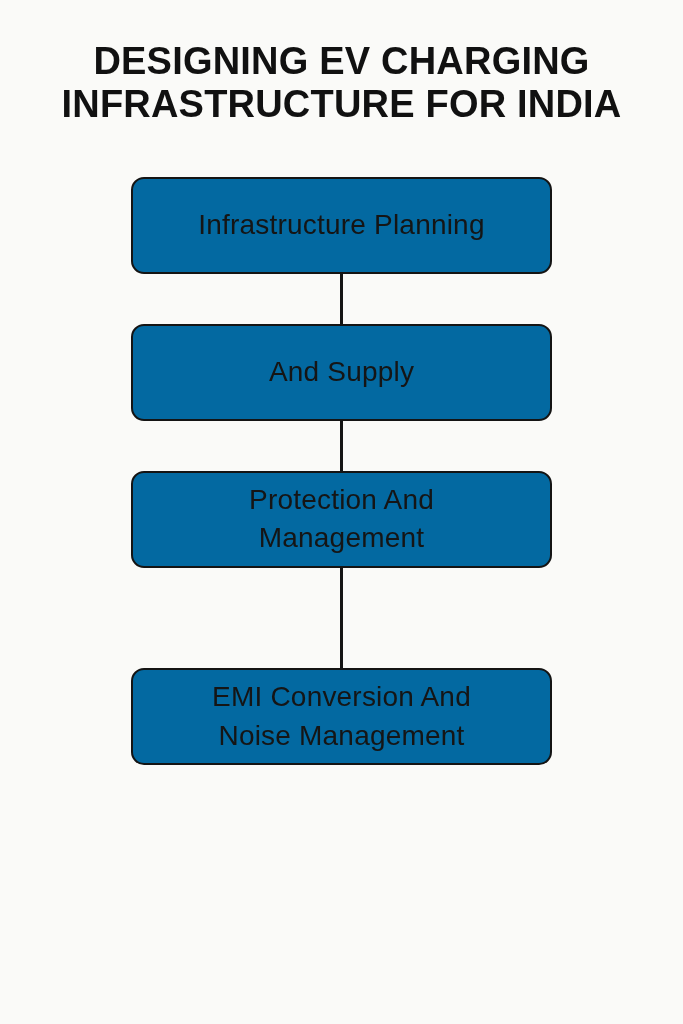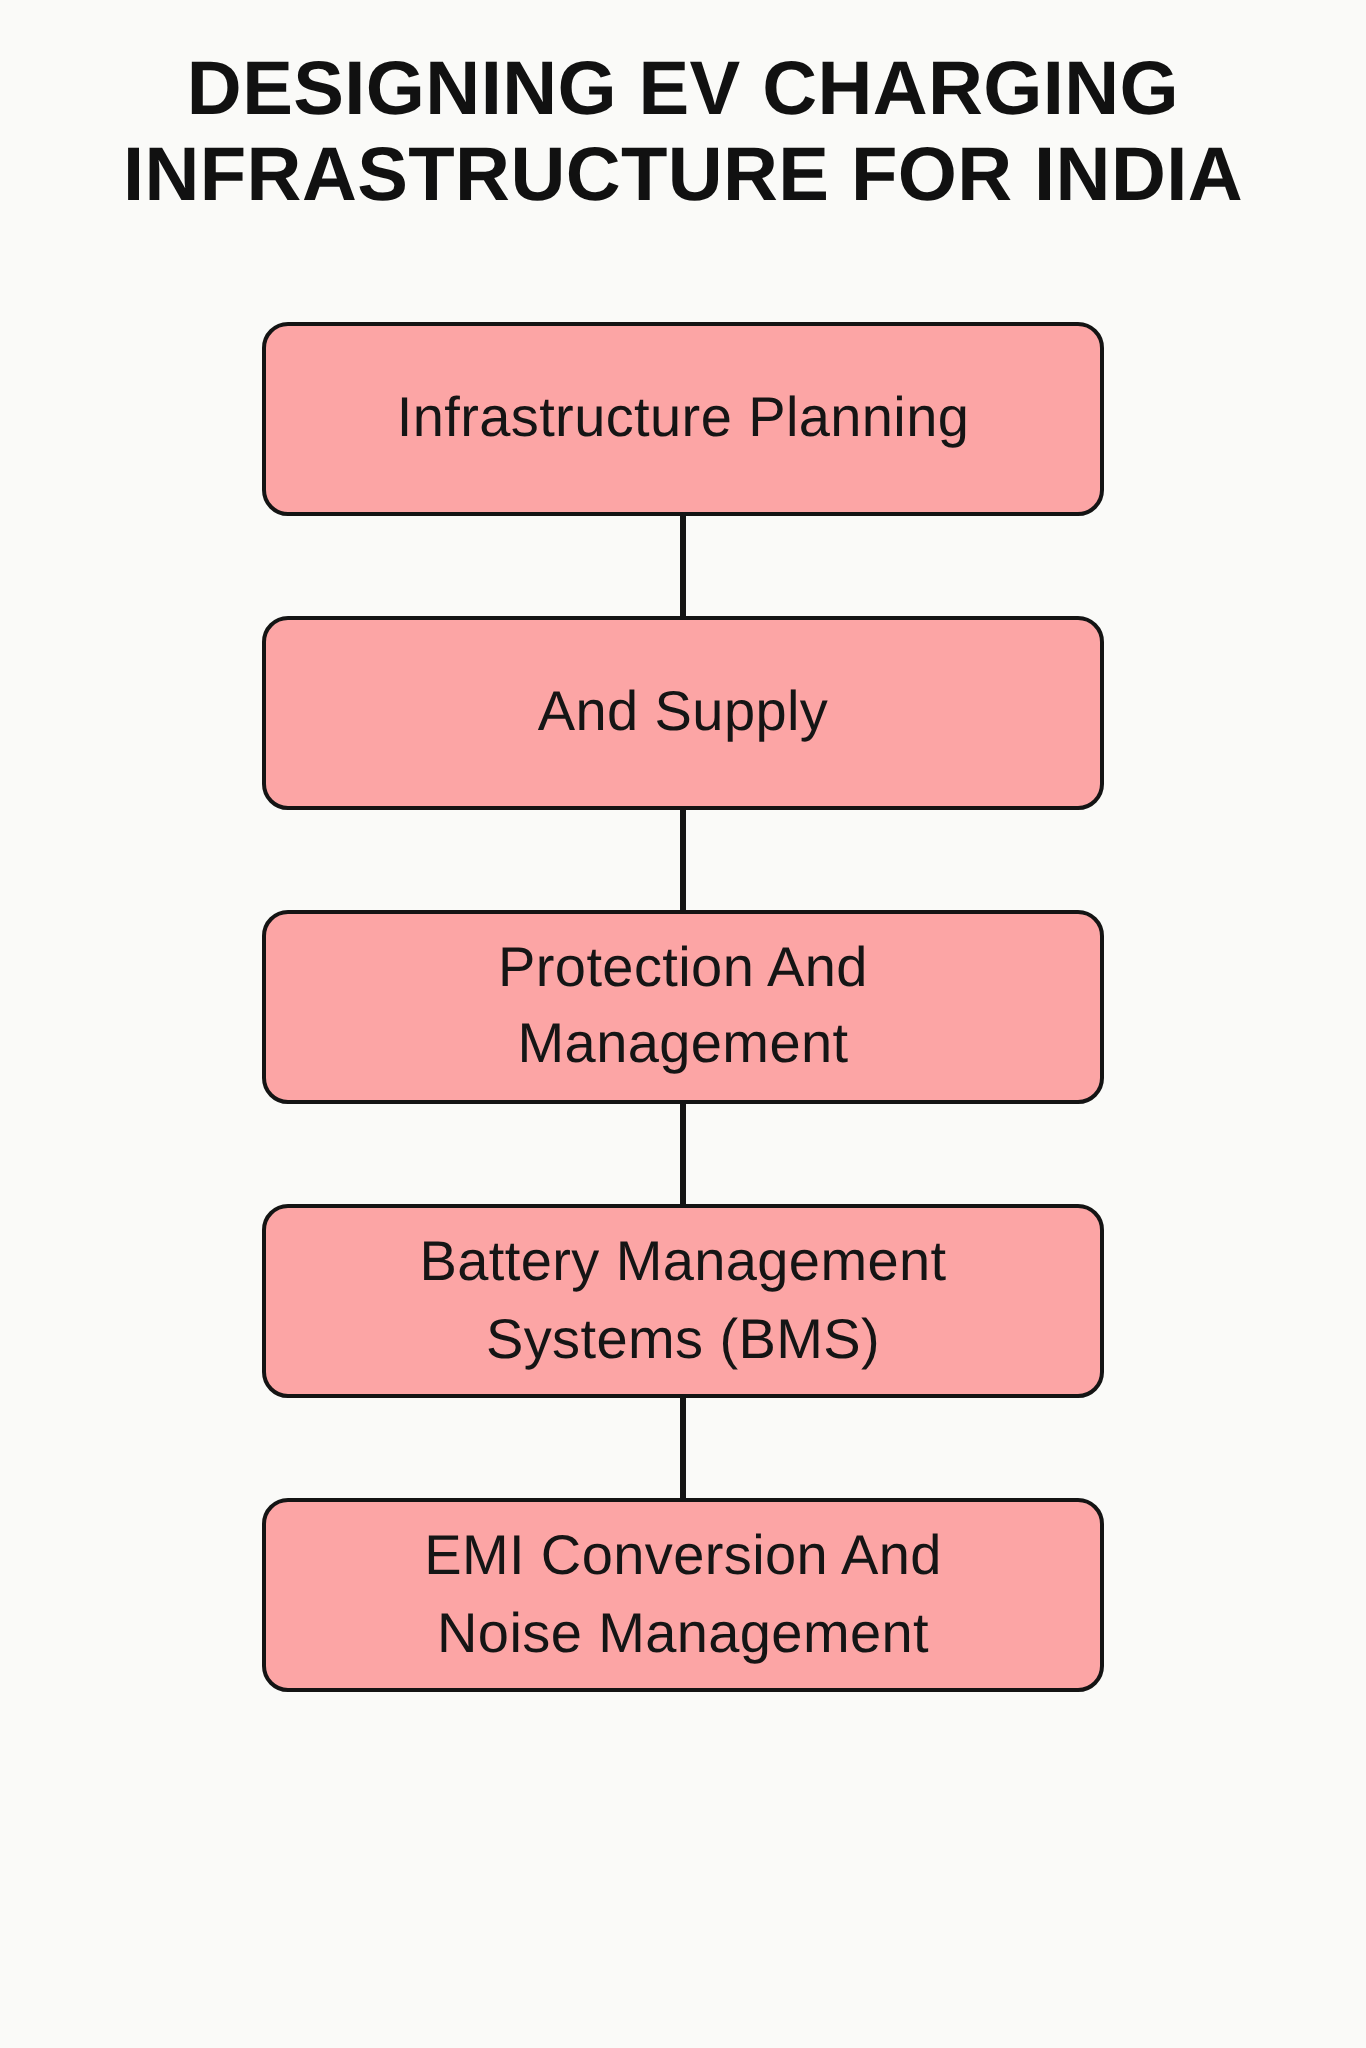--- a/index.html
+++ b/index.html
@@ -16,41 +16,41 @@
     overflow: hidden;
   }
 
   .page {
     width: 683px;
     height: 1024px;
     position: relative;
   }
 
   .title {
-    margin-top: 24px;
+    margin-top: 40px;
     text-align: center;
     font-size: 38px;
     font-weight: 800;
     line-height: 1.14;
     letter-spacing: 0.2px;
     color: #111;
   }
   .title .title-line { display: block; }
 
   .flowchart {
     margin-top: 50px;
     display: flex;
     flex-direction: column;
     align-items: center;
   }
 
   .node {
     width: 421px;
     min-height: 97px;
-    background: #fca5a5;
+    background: #0369a1;
     border: 2.5px solid #141414;
     border-radius: 13px;
     display: flex;
     flex-direction: column;
     align-items: center;
     justify-content: center;
     padding: 8px 18px;
     text-align: center;
   }
 
@@ -82,23 +82,19 @@
       <div class="connector"></div>
       <div class="node">
         <div class="node-line">And Supply</div>
       </div>
       <div class="connector"></div>
       <div class="node">
         <div class="node-line">Protection And</div>
         <div class="node-line">Management</div>
       </div>
       <div class="connector"></div>
-      <div class="node">
-        <div class="node-line">Battery Management</div>
-        <div class="node-line">Systems (BMS)</div>
-      </div>
       <div class="connector"></div>
       <div class="node">
         <div class="node-line">EMI Conversion And</div>
         <div class="node-line">Noise Management</div>
       </div>
     </div>
 </div>
 
 </body></html>

